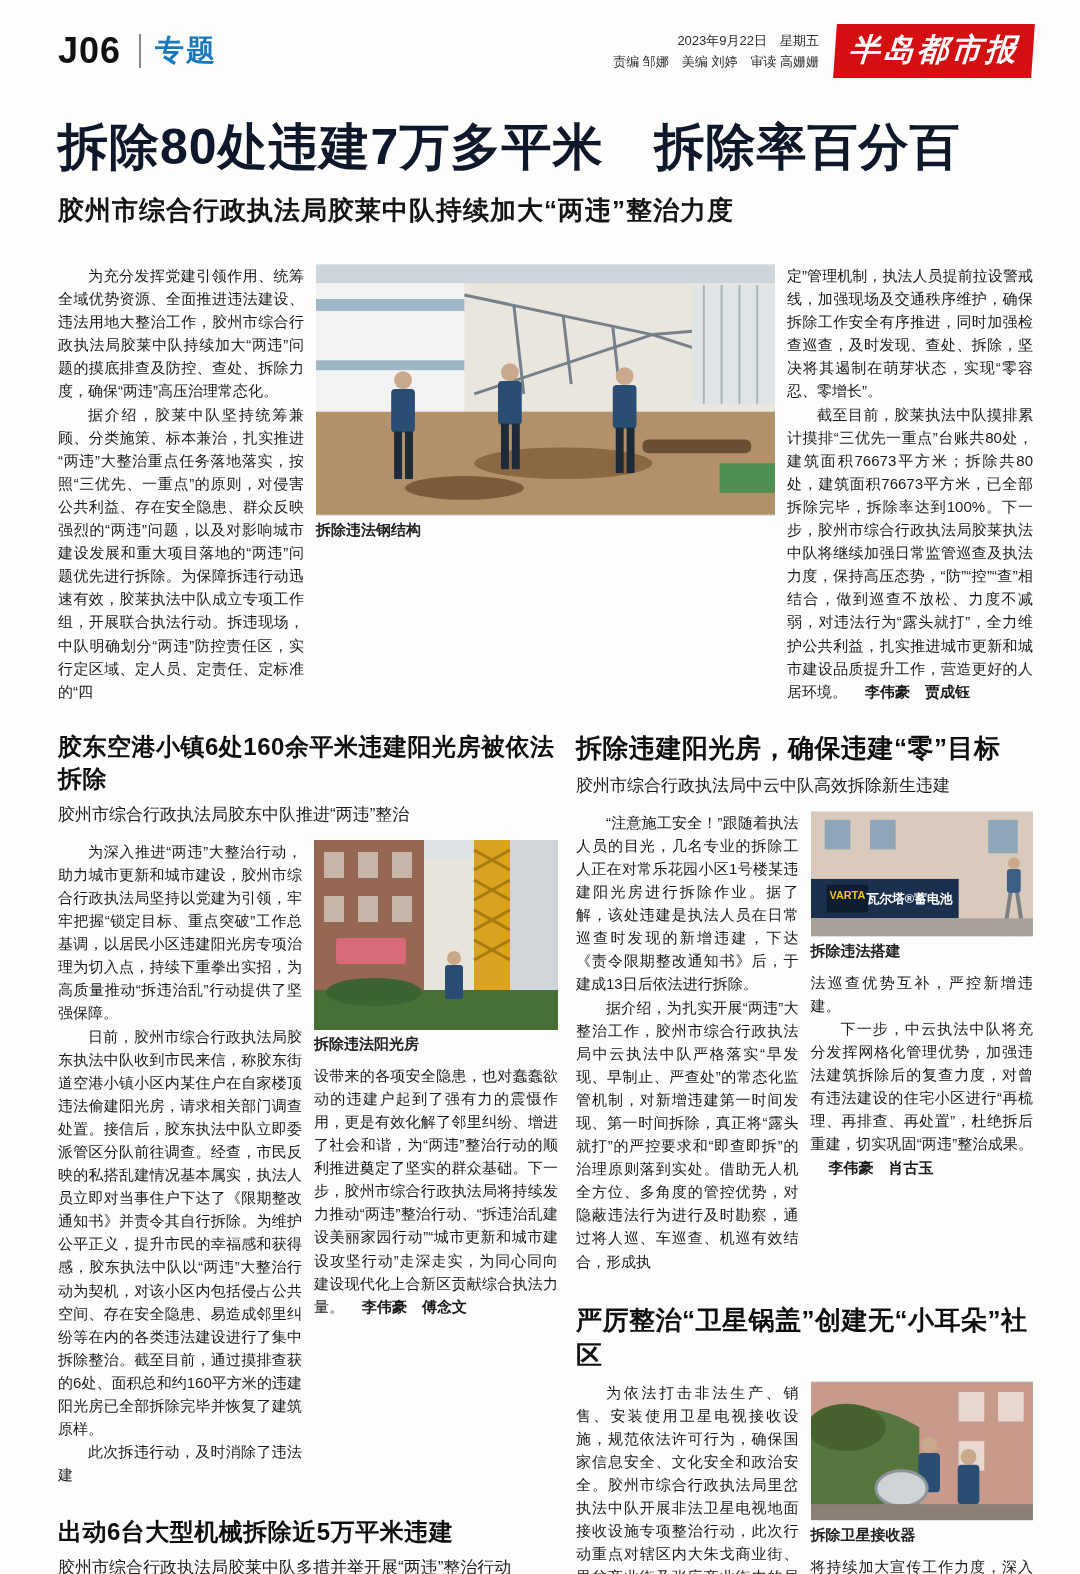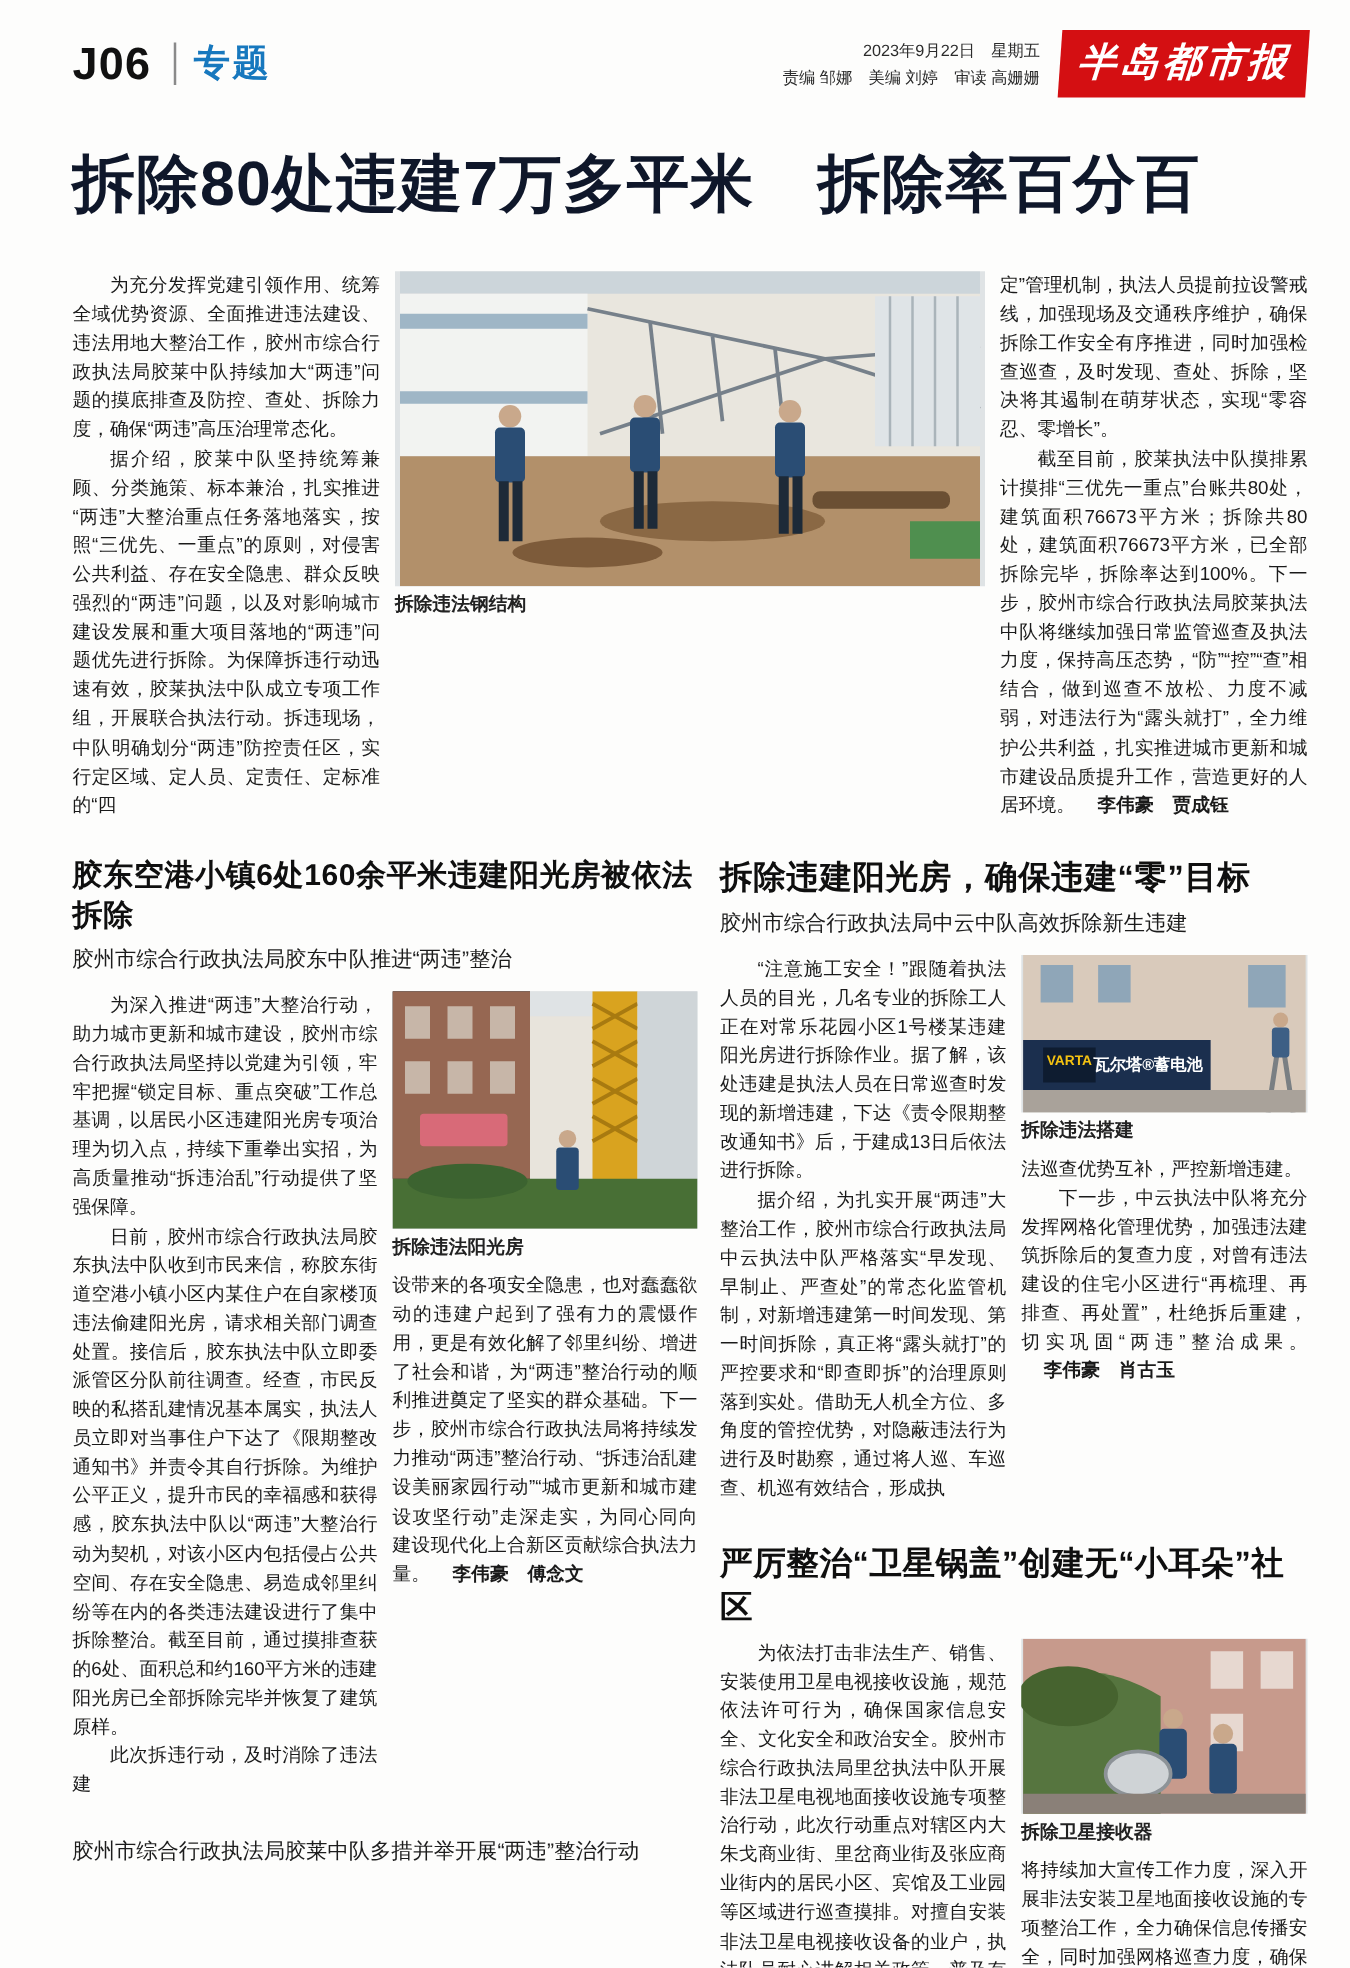--- a/index.html
+++ b/index.html
@@ -2,21 +2,21 @@
 <html lang="zh"><head>
 <meta charset="utf-8">
 <style>
   * { box-sizing: border-box; }
   html,body { margin:0; padding:0; }
   body {
     width:1080px; height:1574px; background:#fdfdfc;
     font-family:"Liberation Sans","DejaVu Sans",sans-serif;
     color:#1a1a1a; overflow:hidden;
   }
-  .page { width:1080px; height:1574px; padding:24px 34px 18px 58px; }
+  .page { width:1080px; height:1574px; padding:24px 47px 18px 58px; }
 
   
   .hdr { display:flex; align-items:center; justify-content:space-between; padding-bottom:10px; }
   .hdr-left { display:flex; align-items:center; }
   .pageno { font-size:36px; font-weight:800; letter-spacing:1px; color:#111; }
   .vline { width:2px; height:34px; background:#8a8a8a; margin:0 14px 0 18px; }
   .section-name { font-size:29px; font-weight:800; color:#1778be; letter-spacing:2px; }
   .hdr-right { display:flex; align-items:center; gap:16px; }
   .hdr-meta { text-align:right; font-size:13px; line-height:1.65; color:#2b2b2b; }
   .masthead {
@@ -68,20 +68,21 @@
     <div class="hdr-right">
       <div class="hdr-meta">
         <div>2023年9月22日　星期五</div>
         <div>责编 邹娜　美编 刘婷　审读 高姗姗</div>
       </div>
       <div class="masthead">半岛都市报</div>
     </div>
   </div>
 
   <h1 class="lead-hl">拆除80处违建7万多平米　拆除率百分百</h1>
+  <h2 class="lead-sub">胶州市综合行政执法局胶莱中队持续加大“两违”整治力度</h2>
 
   <div class="lead-row">
     <div class="lead-col bt">
       <p>为充分发挥党建引领作用、统筹全域优势资源、全面推进违法建设、违法用地大整治工作，胶州市综合行政执法局胶莱中队持续加大“两违”问题的摸底排查及防控、查处、拆除力度，确保“两违”高压治理常态化。</p>
       <p>据介绍，胶莱中队坚持统筹兼顾、分类施策、标本兼治，扎实推进“两违”大整治重点任务落地落实，按照“三优先、一重点”的原则，对侵害公共利益、存在安全隐患、群众反映强烈的“两违”问题，以及对影响城市建设发展和重大项目落地的“两违”问题优先进行拆除。为保障拆违行动迅速有效，胶莱执法中队成立专项工作组，开展联合执法行动。拆违现场，中队明确划分“两违”防控责任区，实行定区域、定人员、定责任、定标准的“四</p>
     </div>
     <div class="lead-photo-wrap">
       <svg class="photo" width="464" height="252" viewBox="0 0 464 252" xmlns="http://www.w3.org/2000/svg">
         <rect width="464" height="252" fill="#ccd5da"></rect>
         <rect x="0" y="18" width="464" height="130" fill="#e9e6de"></rect>
@@ -185,20 +186,21 @@
                   <rect x="131" y="125" width="18" height="34" rx="3" fill="#2a4d74"></rect>
                 </g>
             </svg>
             <div class="photo-caption">拆除违法阳光房</div>
             <p class="cont"><span>设带来的各项安全隐患，也对蠢蠢欲动的违建户起到了强有力的震慑作用，更是有效化解了邻里纠纷、增进了社会和谐，为“两违”整治行动的顺利推进奠定了坚实的群众基础。下一步，胶州市综合行政执法局将持续发力推动“两违”整治行动、“拆违治乱建设美丽家园行动”“城市更新和城市建设攻坚行动”走深走实，为同心同向建设现代化上合新区贡献综合执法力量。</span><b class="byline">李伟豪　傅念文</b></p>
           </div>
         </div>
       </div>
 
       <div class="sec">
+        <h3 class="sec-hl">出动6台大型机械拆除近5万平米违建</h3>
         <div class="sec-dek">胶州市综合行政执法局胶莱中队多措并举开展“两违”整治行动</div>
 
       </div>
     </div>
 
     <div class="gcol-r">
 
       <div class="sec">
         <h3 class="sec-hl">拆除违建阳光房，确保违建“零”目标</h3>
         <div class="sec-dek">胶州市综合行政执法局中云中队高效拆除新生违建</div>

